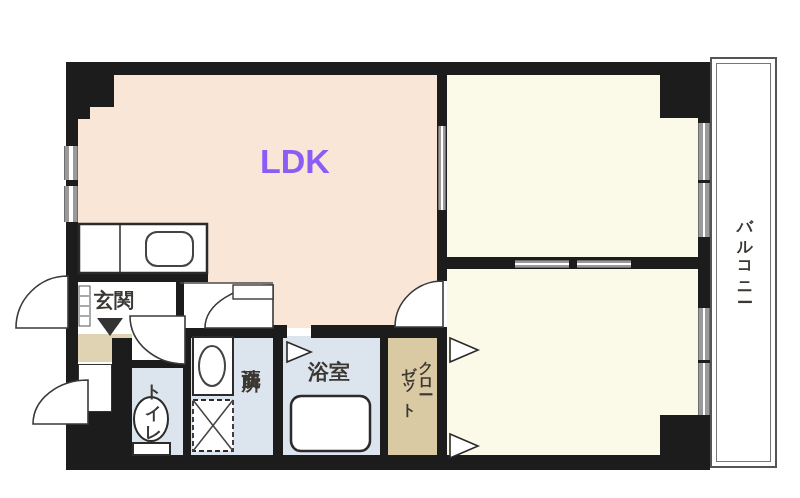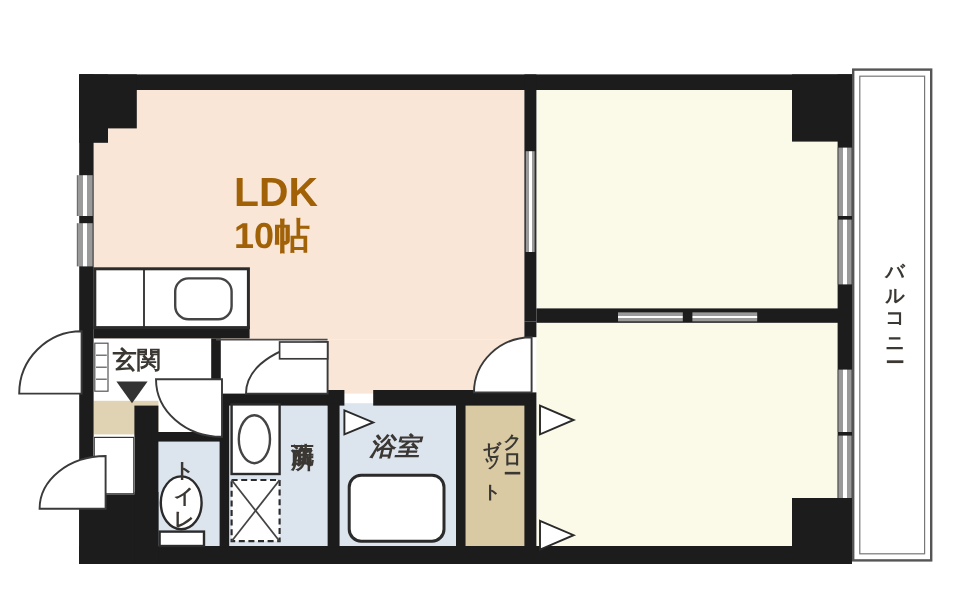--- a/index.html
+++ b/index.html
@@ -17,21 +17,21 @@
   .floor-white{background:#ffffff;}
   
   .wall{background:#1c1c1c;}
   
   .win-v{background:linear-gradient(to right,#6e6e6e 0 8%,#9a9a9a 8% 38%,#ffffff 38% 62%,#9a9a9a 62% 92%,#6e6e6e 92% 100%);}
   .win-h{background:linear-gradient(to bottom,#6e6e6e 0 8%,#9a9a9a 8% 38%,#ffffff 38% 62%,#9a9a9a 62% 92%,#6e6e6e 92% 100%);}
   
   .balcony-outer{border:2px solid #555;background:#fff;box-sizing:border-box;}
   .balcony-inner{position:absolute;left:4px;top:4px;right:4px;bottom:4px;border:1px solid #777;}
   
-  .room-label{font-weight:700;text-align:left;line-height:1.15;color:#a16207;white-space:nowrap;}
+  .room-label{font-weight:700;text-align:center;line-height:1.15;color:#8b5cf6;white-space:nowrap;}
   .vtext{writing-mode:vertical-rl;text-orientation:mixed;font-weight:700;letter-spacing:2px;color:#3b3733;white-space:nowrap;}
   .ldk-line1{font-size:34px;}
   .ldk-line2{font-size:30px;}
   .bed-label{font-size:27px;}
   .small-label{font-size:19px;font-weight:700;}
   svg{position:absolute;left:0;top:0;}
 </style>
 </head>
 <body>
 
@@ -123,23 +123,22 @@
     <rect x="79" y="286" width="11" height="40" fill="#ffffff" stroke="#555" stroke-width="1"></rect>
     <line x1="80" y1="296" x2="89" y2="296" stroke="#555" stroke-width="1"></line>
     <line x1="80" y1="306" x2="89" y2="306" stroke="#555" stroke-width="1"></line>
     <line x1="80" y1="316" x2="89" y2="316" stroke="#555" stroke-width="1"></line>
 
     <line x1="180" y1="283" x2="273" y2="283" stroke="#4a4a4a" stroke-width="1.5"></line>
   </svg>
 
   <div class="abs room-label" style="left:195px;top:142px;width:200px;">
     <div class="ldk-line1">LDK</div>
-    <div class="ldk-line2">10帖</div>
   </div>
   <div class="abs small-label" style="left:94px;top:287px;font-size:20px;">玄関</div>
-  <div class="abs small-label" style="left:308px;top:358px;font-size:21px;font-style:italic;">浴室</div>
+  <div class="abs small-label" style="left:308px;top:358px;font-size:21px;">浴室</div>
   <div class="abs vtext" style="left:238px;top:353px;font-size:19px;">洗面所</div>
   <div class="abs vtext" style="left:142px;top:372px;font-size:17px;">トイレ</div>
   <div class="abs vtext" style="left:416px;top:350px;font-size:15px;letter-spacing:1px;">クロー</div>
   <div class="abs vtext" style="left:399px;top:356px;font-size:15px;letter-spacing:1px;">ゼット</div>
   <div class="abs vtext" style="left:734px;top:208px;font-size:16px;letter-spacing:3px;font-weight:600;">バルコニー</div>
 
 </div>
 
 </body></html>

